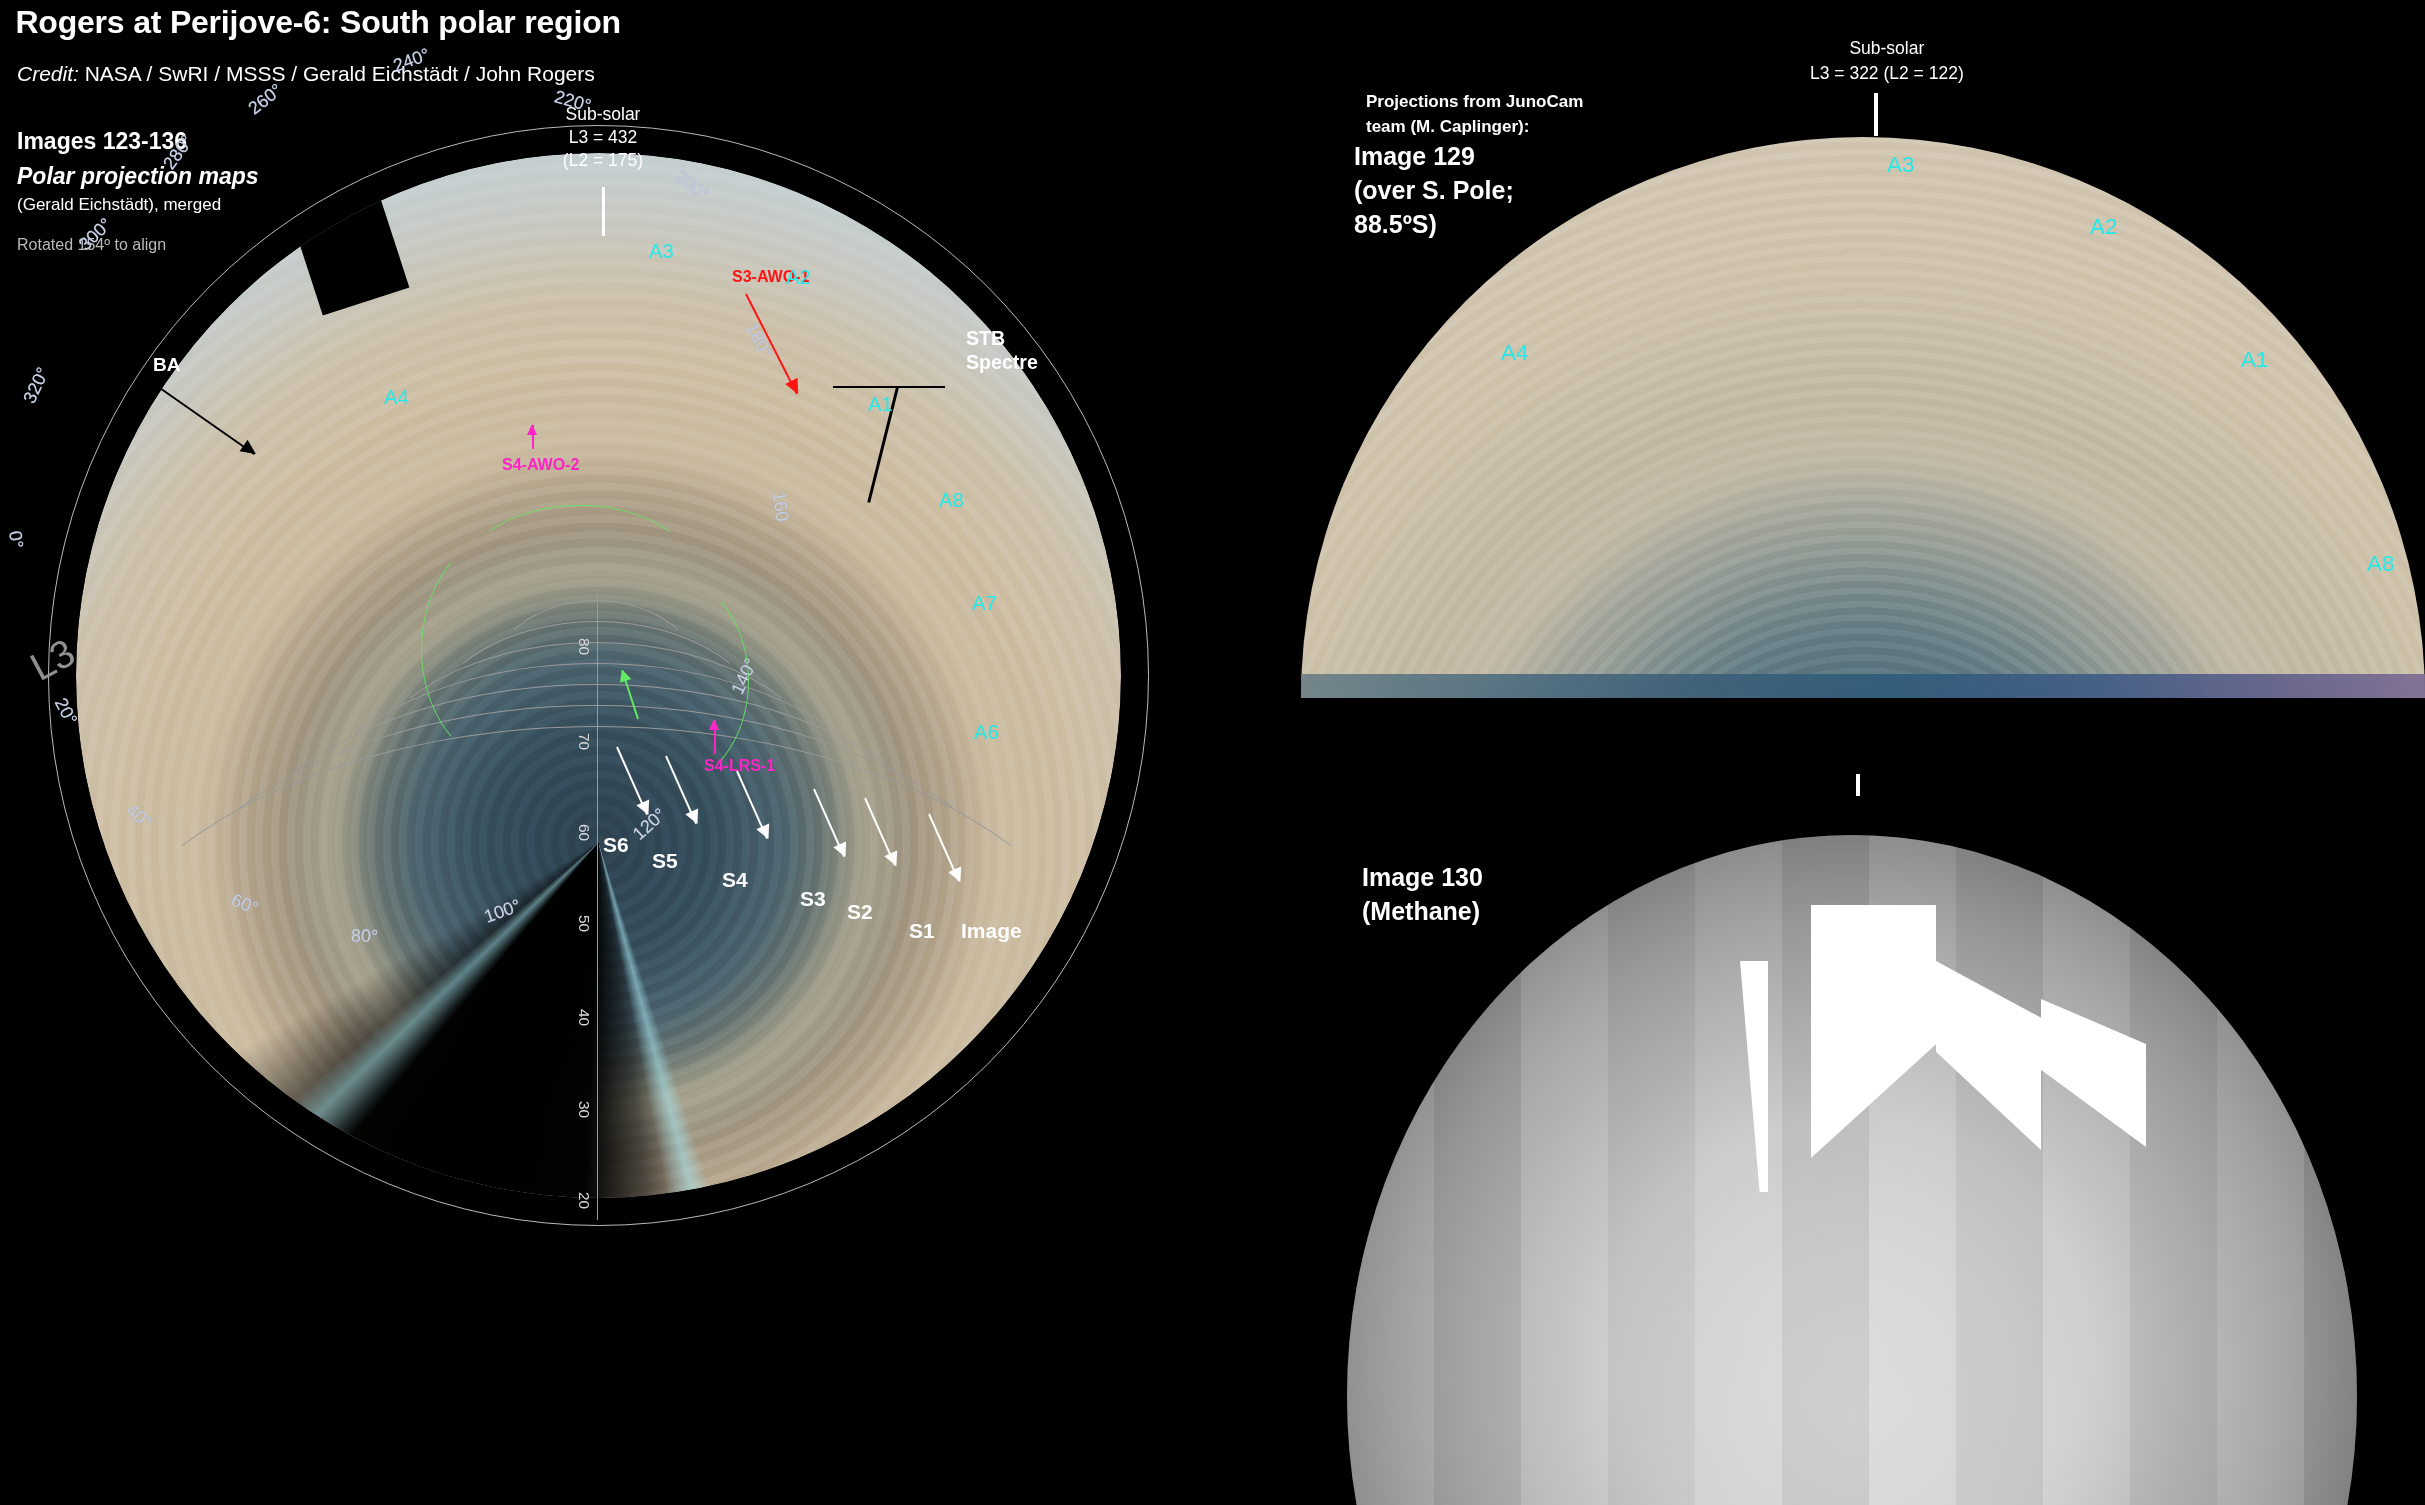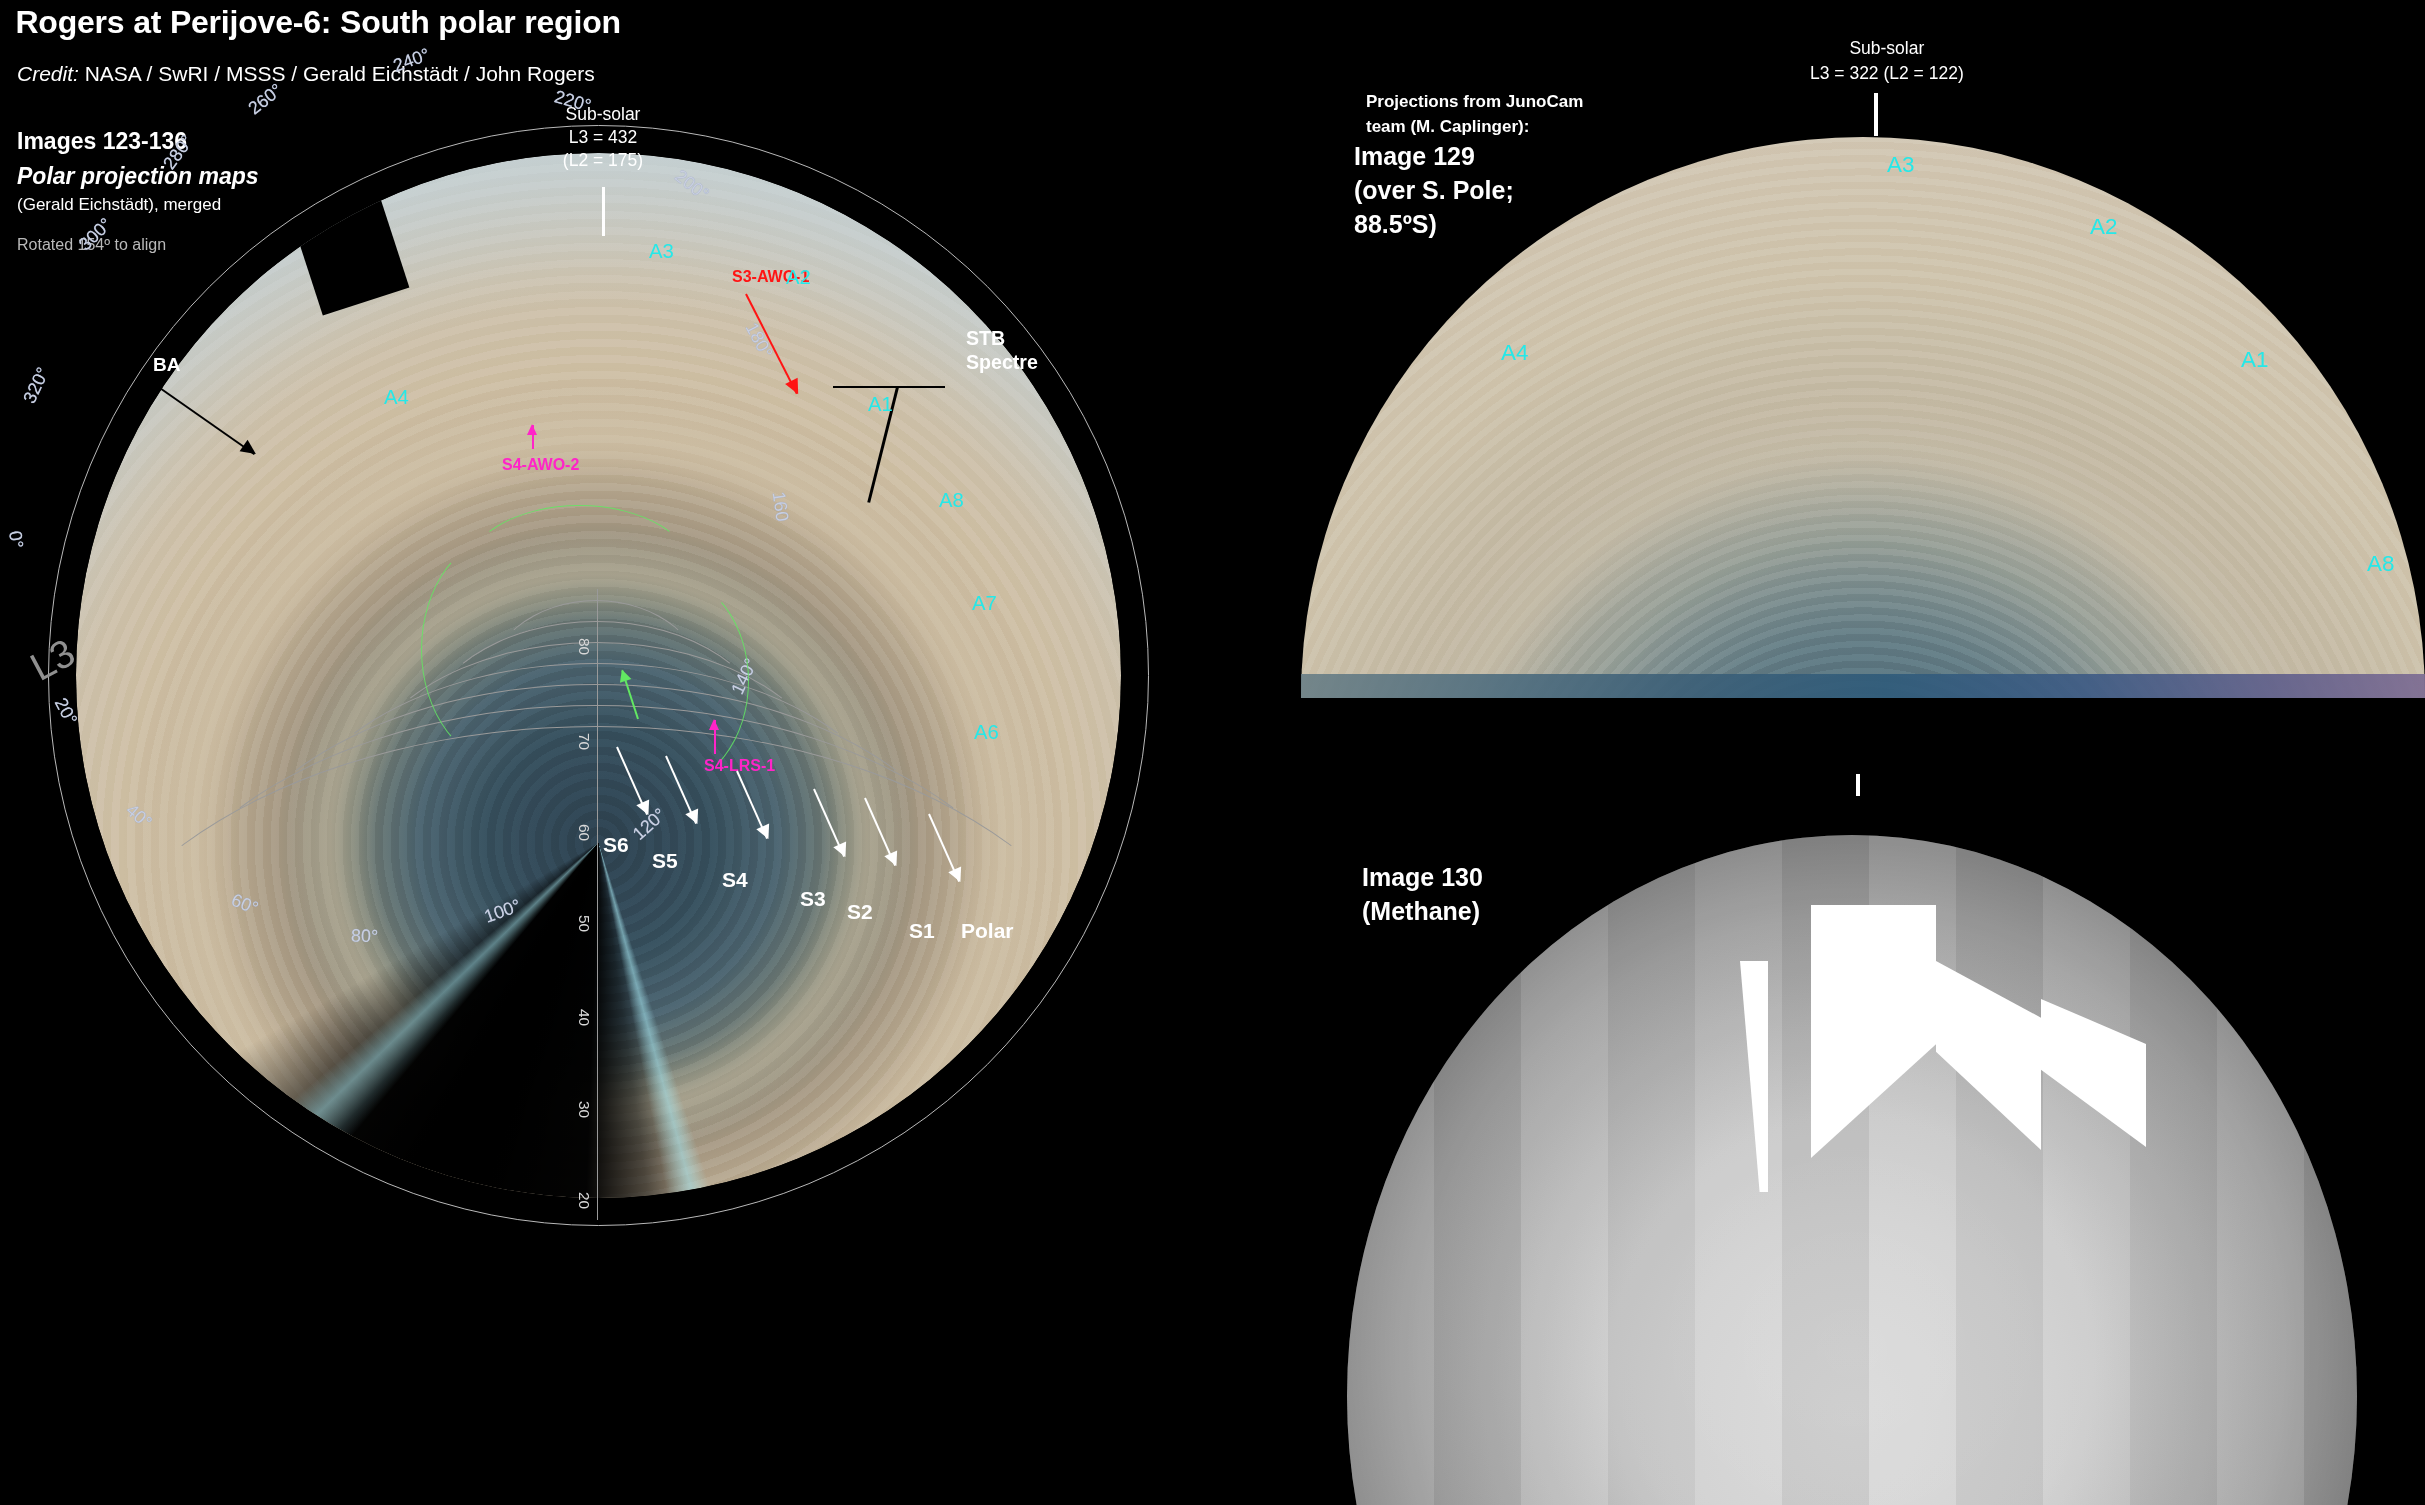--- a/index.html
+++ b/index.html
@@ -230,21 +230,21 @@
     <div class="shaft" style="background:#fff;"></div>
       <div class="head" style="border-left:14px solid #fff;"></div>
     </div>
   <div class="anno wh" style="left:847px;top:816px;font-size:21px;">S2</div>
 
   <div class="arrow" style="left:929px;top:730px;width:74px;transform:rotate(66deg);">
     <div class="shaft" style="background:#fff;"></div>
       <div class="head" style="border-left:14px solid #fff;"></div>
     </div>
   <div class="anno wh" style="left:909px;top:835px;font-size:21px;">S1</div>
-  <div class="anno wh" style="left:961px;top:835px;font-size:21px;">Polar</div>
+  <div class="anno wh" style="left:961px;top:835px;font-size:21px;">Image</div>
 
 </div>
 
 <div class="abs" id="projnote">
   <div>Projections from JunoCam</div>
   <div>team (M. Caplinger):</div>
 </div>
 
 <div class="abs" id="img129title">
   <div>Image 129</div>

